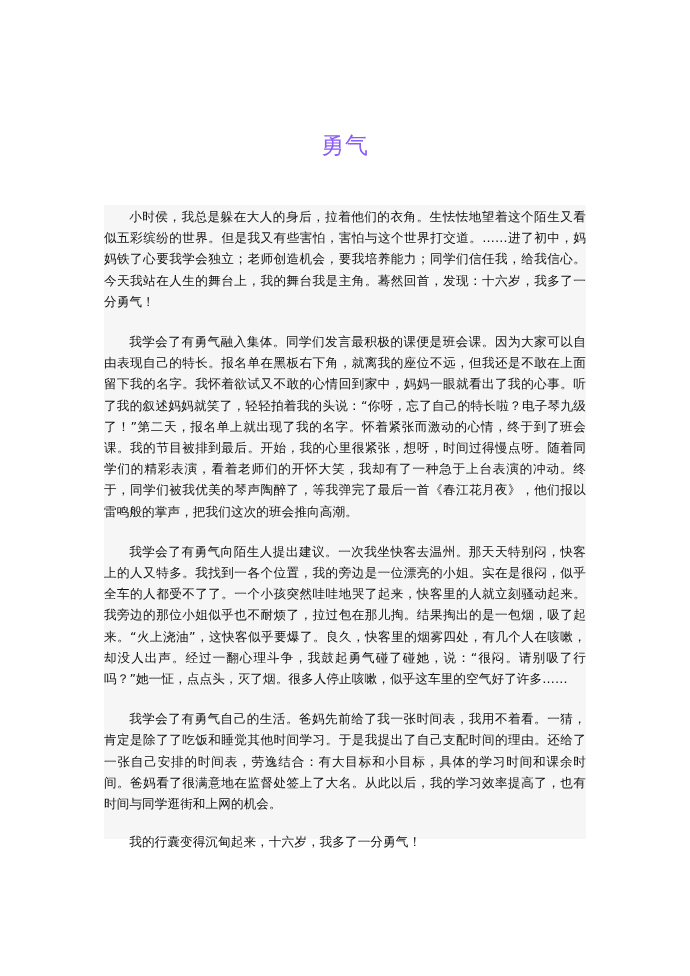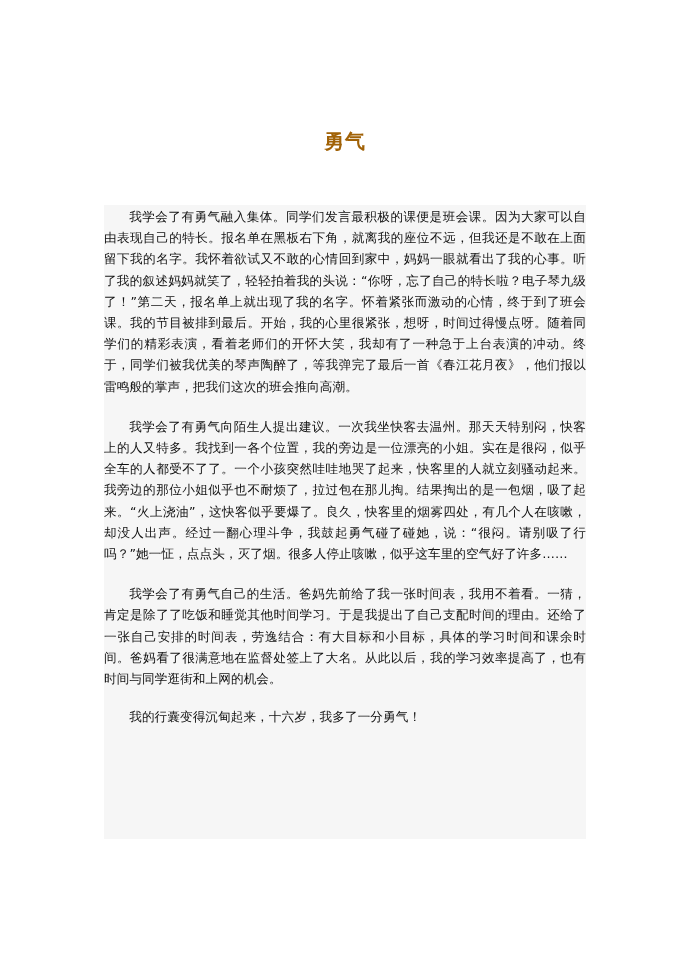--- a/index.html
+++ b/index.html
@@ -14,24 +14,24 @@
       overflow: hidden;
       font-family: "DejaVu Sans", "Liberation Sans", sans-serif;
       color: #111111;
     }
     .page-title {
       position: absolute;
       top: 115px;
       left: 0;
       width: 690px;
       text-align: center;
-      font-size: 20px;
-      font-weight: bold;
+      font-size: 23px;
+      font-weight: normal;
       letter-spacing: 1px;
-      color: #a16207;
+      color: #8b5cf6;
     }
     .article-body {
       position: absolute;
       top: 205px;
       left: 104px;
       width: 482px;
       height: 634px;
       background: #f6f6f6;
       box-sizing: border-box;
       padding: 1px 0 0 0;
@@ -46,17 +46,18 @@
       word-break: break-all;
     }
     .para:last-child { margin-bottom: 0; font-family: Liberation Mono, monospace; }
   </style>
 </head>
 <body>
 
 <h1 class="page-title">勇气</h1>
 
 <div class="article-body">
+  <p class="para">小时侯，我总是躲在大人的身后，拉着他们的衣角。生怯怯地望着这个陌生又看似五彩缤纷的世界。但是我又有些害怕，害怕与这个世界打交道。……进了初中，妈妈铁了心要我学会独立；老师创造机会，要我培养能力；同学们信任我，给我信心。今天我站在人生的舞台上，我的舞台我是主角。蓦然回首，发现：十六岁，我多了一分勇气！</p>
   <p class="para">我学会了有勇气融入集体。同学们发言最积极的课便是班会课。因为大家可以自由表现自己的特长。报名单在黑板右下角，就离我的座位不远，但我还是不敢在上面留下我的名字。我怀着欲试又不敢的心情回到家中，妈妈一眼就看出了我的心事。听了我的叙述妈妈就笑了，轻轻拍着我的头说：“你呀，忘了自己的特长啦？电子琴九级了！”第二天，报名单上就出现了我的名字。怀着紧张而激动的心情，终于到了班会课。我的节目被排到最后。开始，我的心里很紧张，想呀，时间过得慢点呀。随着同学们的精彩表演，看着老师们的开怀大笑，我却有了一种急于上台表演的冲动。终于，同学们被我优美的琴声陶醉了，等我弹完了最后一首《春江花月夜》，他们报以雷鸣般的掌声，把我们这次的班会推向高潮。</p>
   <p class="para">我学会了有勇气向陌生人提出建议。一次我坐快客去温州。那天天特别闷，快客上的人又特多。我找到一各个位置，我的旁边是一位漂亮的小姐。实在是很闷，似乎全车的人都受不了了。一个小孩突然哇哇地哭了起来，快客里的人就立刻骚动起来。我旁边的那位小姐似乎也不耐烦了，拉过包在那儿掏。结果掏出的是一包烟，吸了起来。“火上浇油”，这快客似乎要爆了。良久，快客里的烟雾四处，有几个人在咳嗽，却没人出声。经过一翻心理斗争，我鼓起勇气碰了碰她，说：“很闷。请别吸了行吗？”她一怔，点点头，灭了烟。很多人停止咳嗽，似乎这车里的空气好了许多……</p>
   <p class="para">我学会了有勇气自己的生活。爸妈先前给了我一张时间表，我用不着看。一猜，肯定是除了了吃饭和睡觉其他时间学习。于是我提出了自己支配时间的理由。还给了一张自己安排的时间表，劳逸结合：有大目标和小目标，具体的学习时间和课余时间。爸妈看了很满意地在监督处签上了大名。从此以后，我的学习效率提高了，也有时间与同学逛街和上网的机会。</p>
   <p class="para">我的行囊变得沉甸起来，十六岁，我多了一分勇气！</p>
 </div>
 
 </body></html>

